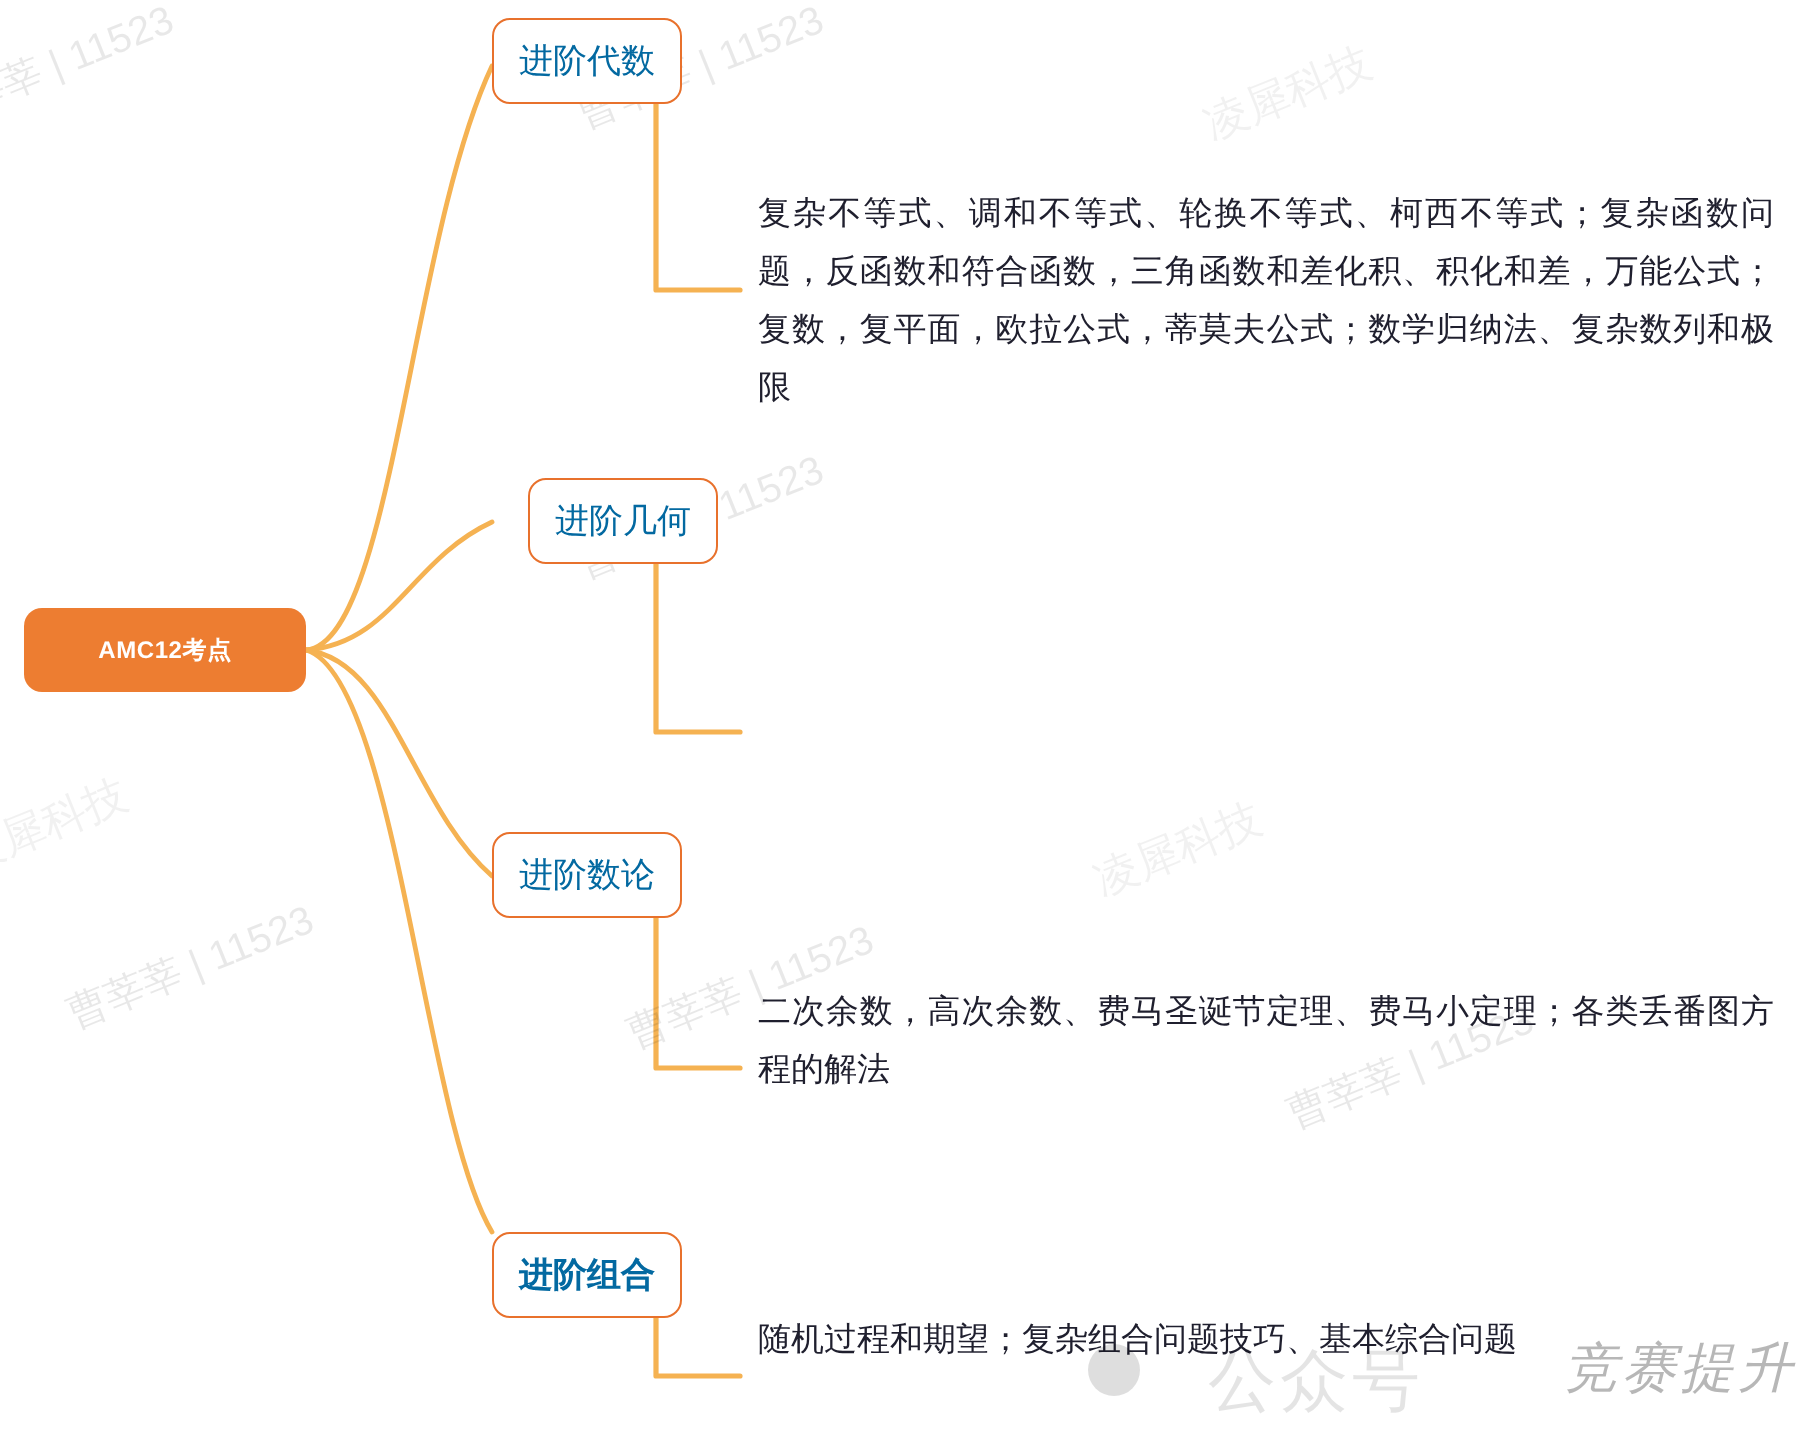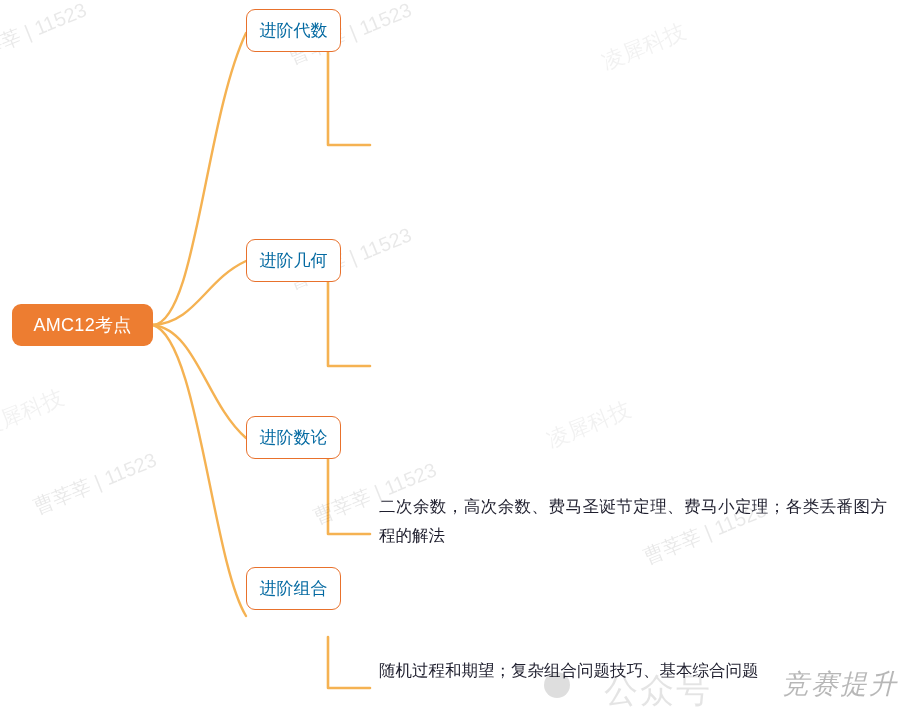--- a/index.html
+++ b/index.html
@@ -37,22 +37,22 @@
     height: 42px;
     background: #ED7D31;
     border-radius: 9px;
     display: flex;
     align-items: center;
     justify-content: center;
     box-sizing: border-box;
   }
   .root-label {
     color: #ffffff;
-    font-size: 18px;
-    font-weight: normal;
+    font-size: 12px;
+    font-weight: bold;
     letter-spacing: 0.3px;
     white-space: nowrap;
   }
 
   
   .branch-node {
     position: absolute;
     left: 246px;
     width: 95px;
     height: 43px;
@@ -63,23 +63,23 @@
     align-items: center;
     justify-content: center;
     box-sizing: border-box;
   }
   .branch-label {
     color: #0369a1;
     font-size: 17px;
     white-space: nowrap;
   }
   .branch-1 { top: 9px; }
-  .branch-2 { top: 239px; }
+  .branch-2 { top: 239px; margin-left: 18px; }
   .branch-3 { top: 416px; text-align: center; }
-  .branch-4 { top: 567px; }
+  .branch-4 { top: 616px; font-weight: bold; }
 
   
   .detail-text {
     position: absolute;
     left: 379px;
     width: 508px;
     color: #1f1f2e;
     font-size: 16.5px;
     line-height: 29px;
     text-align: justify;
@@ -149,20 +149,21 @@
   <div class="watermark wm-b" style="left:310px; top:480px; font-size:20px;">曹莘莘 | 11523</div>
   <div class="watermark wm-b" style="left:285px; top:245px; font-size:20px;">曹莘莘 | 11523</div>
 
   <div class="root-node">
     <span class="root-label">AMC12考点</span>
   </div>
 
   <div class="branch-node branch-1">
     <span class="branch-label">进阶代数</span>
   </div>
+  <div class="detail-text detail-1">复杂不等式、调和不等式、轮换不等式、柯西不等式；复杂函数问题，反函数和符合函数，三角函数和差化积、积化和差，万能公式；复数，复平面，欧拉公式，蒂莫夫公式；数学归纳法、复杂数列和极限</div>
 
   <div class="branch-node branch-2">
     <span class="branch-label">进阶几何</span>
   </div>
 
   <div class="branch-node branch-3">
     <span class="branch-label">进阶数论</span>
   </div>
   <div class="detail-text detail-3">二次余数，高次余数、费马圣诞节定理、费马小定理；各类丢番图方程的解法</div>
 

